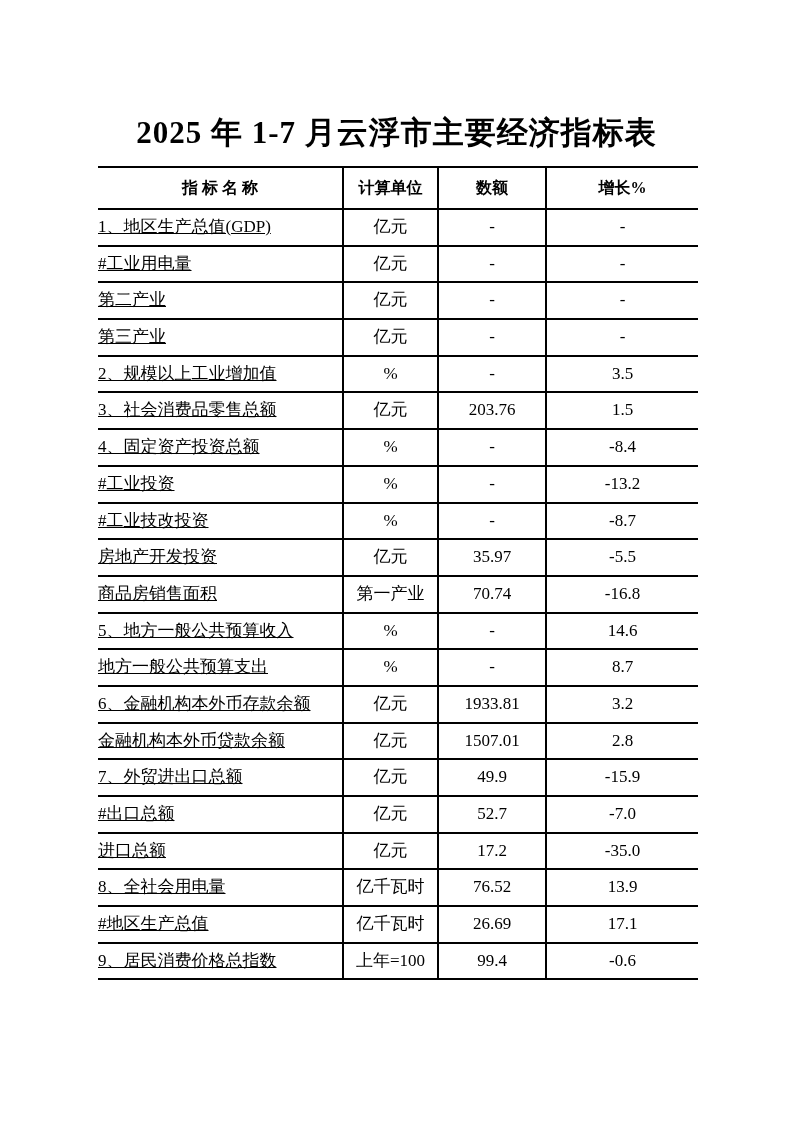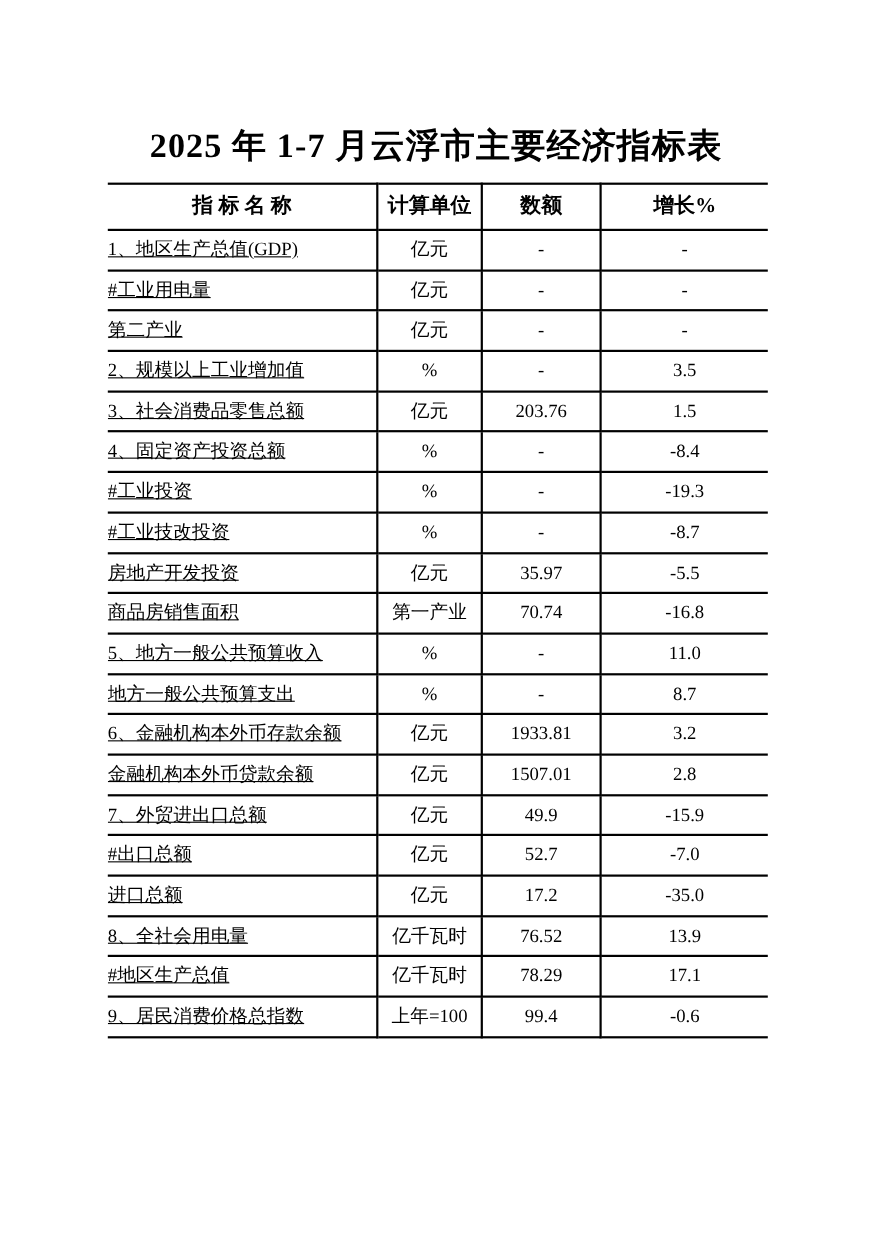--- a/index.html
+++ b/index.html
@@ -37,21 +37,21 @@
     font-size:17px;
     line-height:1.1;
     vertical-align:middle;
     overflow:hidden;
     white-space:nowrap;
   }
   table.main th:first-child, table.main td:first-child{border-left:none;}
   table.main th:last-child,  table.main td:last-child{border-right:none;}
   table.main th{
     height:40px;
-    font-size:19px;
+    font-size:16px;
     font-weight:bold;
     text-align:center;
   }
   table.main td{height:34.7px;}
   td.c{text-align:center;}
   td.name{text-align:left;text-decoration:underline;}
   .ind-0{padding-left:6px;}
   .ind-1{padding-left:28px;}
   .ind-2{padding-left:36px;}
   .ind-3{padding-left:40px;margin-left:40px;}
@@ -95,20 +95,26 @@
           <td class="c">-</td>
           <td class="c">-</td>
         </tr>
         <tr>
           <td class="name ind-3">第二产业</td>
           <td class="c">亿元</td>
           <td class="c">-</td>
           <td class="c">-</td>
         </tr>
         <tr>
+          <td class="name ind-3">第三产业</td>
+          <td class="c">亿元</td>
+          <td class="c">-</td>
+          <td class="c">-</td>
+        </tr>
+        <tr>
           <td class="name ind-0">2、规模以上工业增加值</td>
           <td class="c">%</td>
           <td class="c">-</td>
           <td class="c">3.5</td>
         </tr>
         <tr>
           <td class="name ind-0">3、社会消费品零售总额</td>
           <td class="c">亿元</td>
           <td class="c">203.76</td>
           <td class="c">1.5</td>
@@ -116,21 +122,21 @@
         <tr>
           <td class="name ind-0">4、固定资产投资总额</td>
           <td class="c">%</td>
           <td class="c">-</td>
           <td class="c">-8.4</td>
         </tr>
         <tr>
           <td class="name ind-4">#工业投资</td>
           <td class="c">%</td>
           <td class="c">-</td>
-          <td class="c">-19.3</td>
+          <td class="c">-13.2</td>
         </tr>
         <tr>
           <td class="name ind-6">#工业技改投资</td>
           <td class="c">%</td>
           <td class="c">-</td>
           <td class="c">-8.7</td>
         </tr>
         <tr>
           <td class="name ind-5">房地产开发投资</td>
           <td class="c">亿元</td>
@@ -140,21 +146,21 @@
         <tr>
           <td class="name ind-2">商品房销售面积</td>
           <td class="c">第一产业</td>
           <td class="c">70.74</td>
           <td class="c">-16.8</td>
         </tr>
         <tr>
           <td class="name ind-0">5、地方一般公共预算收入</td>
           <td class="c">%</td>
           <td class="c">-</td>
-          <td class="c">11.0</td>
+          <td class="c">14.6</td>
         </tr>
         <tr>
           <td class="name ind-2">地方一般公共预算支出</td>
           <td class="c">%</td>
           <td class="c">-</td>
           <td class="c">8.7</td>
         </tr>
         <tr>
           <td class="name ind-0">6、金融机构本外币存款余额</td>
           <td class="c">亿元</td>
@@ -187,21 +193,21 @@
         </tr>
         <tr>
           <td class="name ind-0">8、全社会用电量</td>
           <td class="c">亿千瓦时</td>
           <td class="c">76.52</td>
           <td class="c">13.9</td>
         </tr>
         <tr>
           <td class="name ind-5">#地区生产总值</td>
           <td class="c">亿千瓦时</td>
-          <td class="c">78.29</td>
+          <td class="c">26.69</td>
           <td class="c">17.1</td>
         </tr>
         <tr>
           <td class="name ind-0">9、居民消费价格总指数</td>
           <td class="c">上年=100</td>
           <td class="c">99.4</td>
           <td class="c">-0.6</td>
         </tr>
       </tbody>
     </table>

